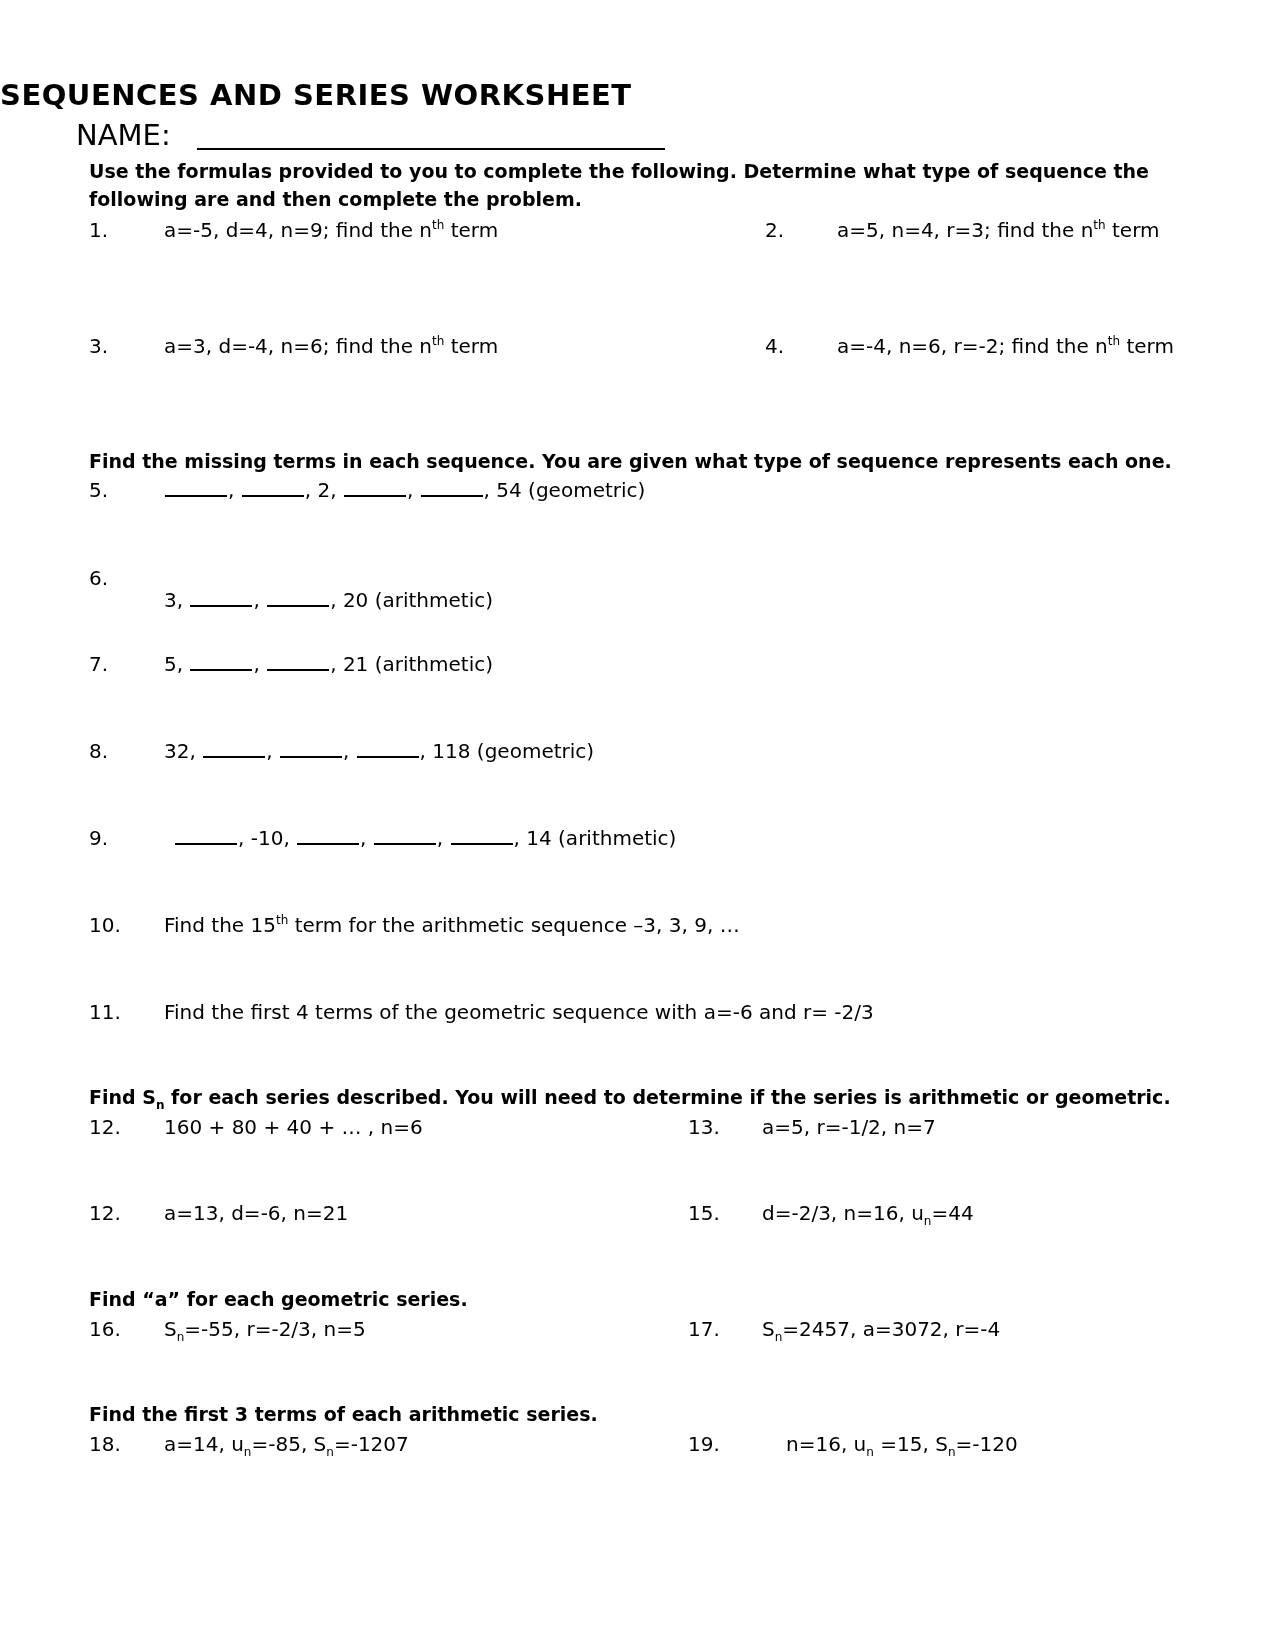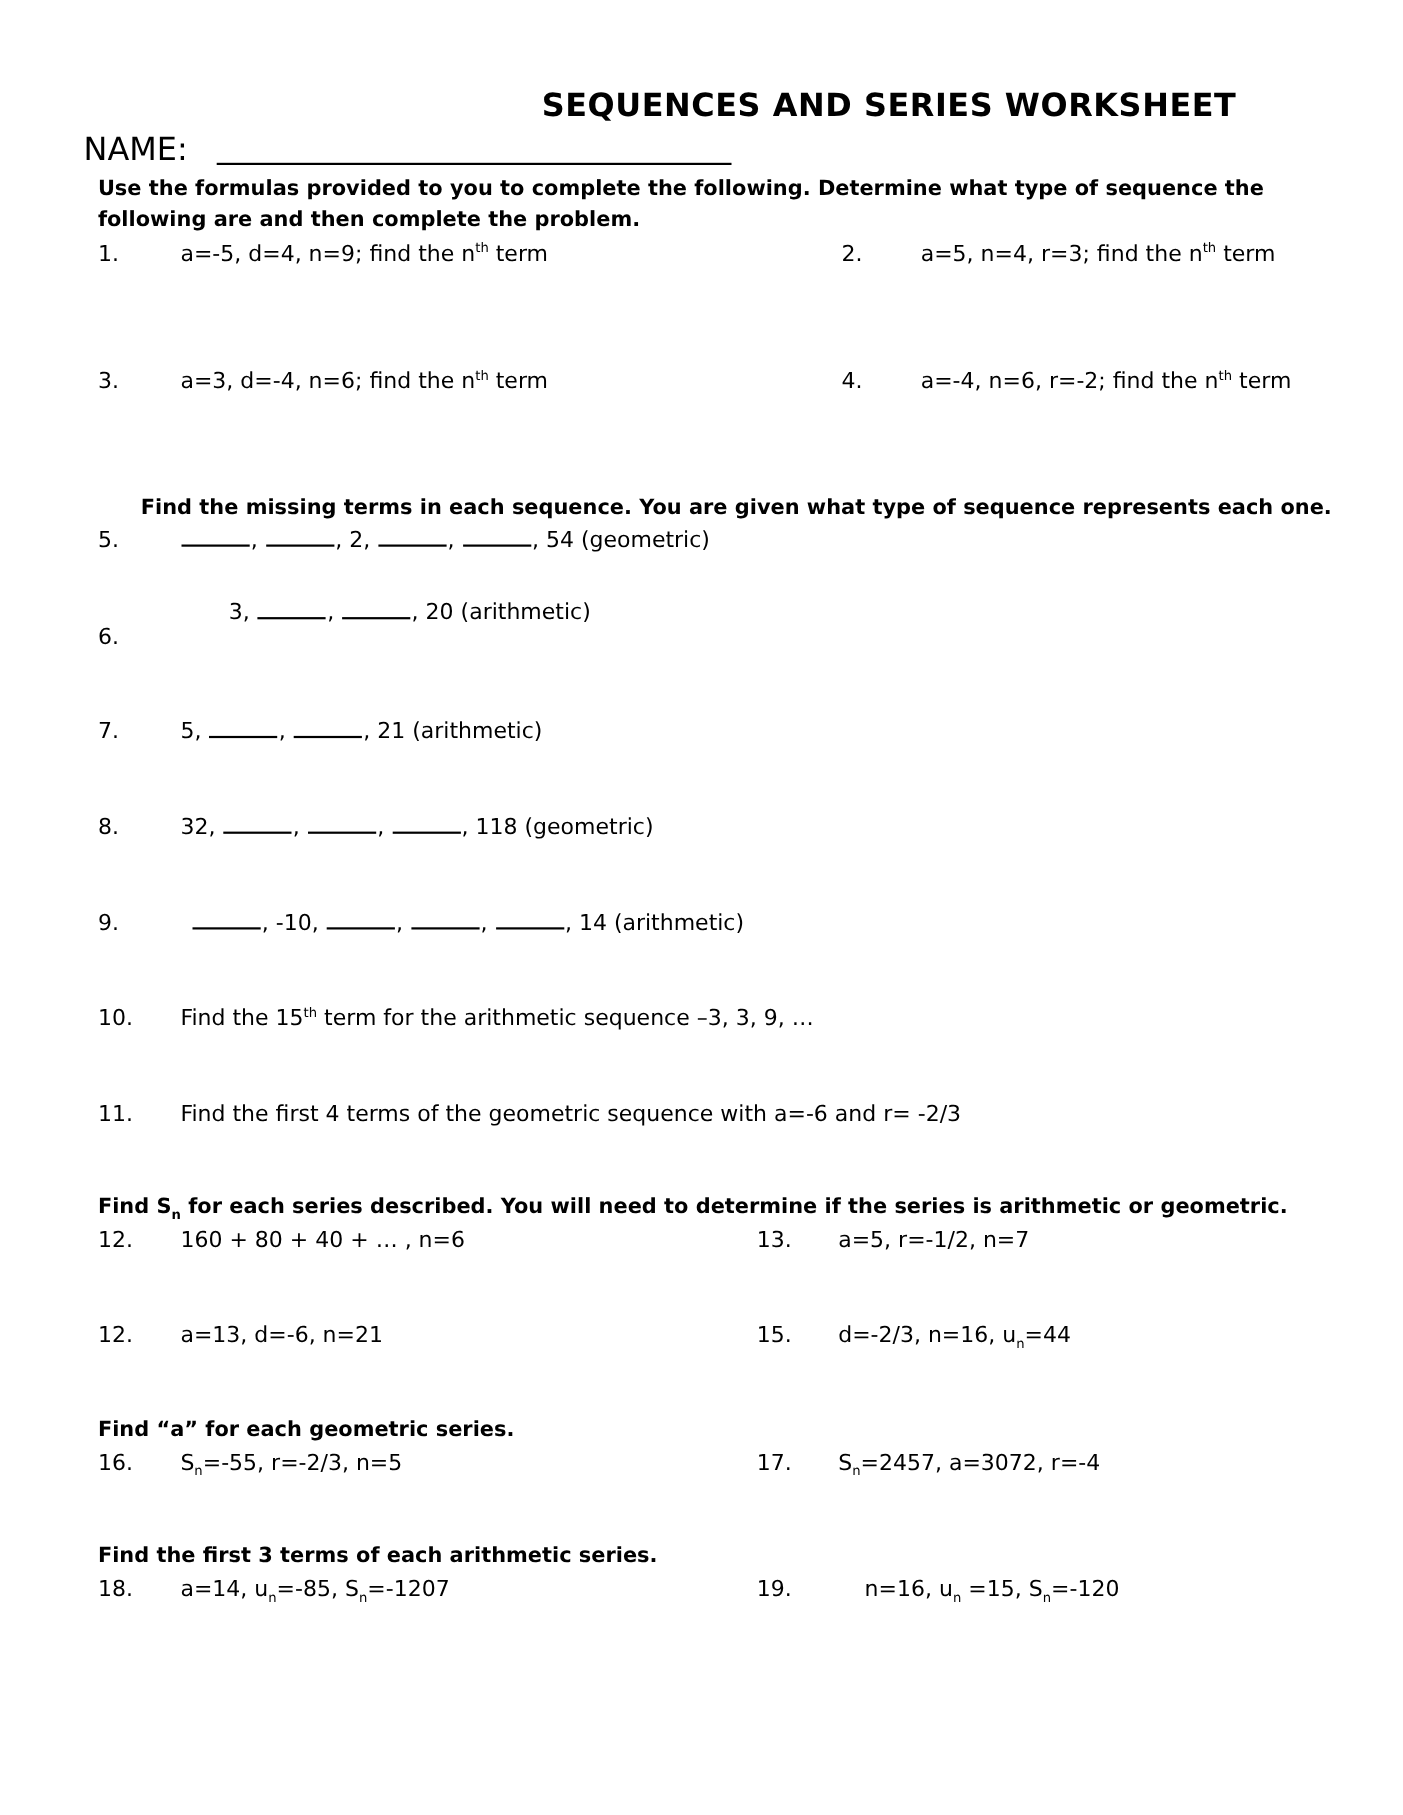--- a/index.html
+++ b/index.html
@@ -1,19 +1,19 @@
 <!DOCTYPE html>
 <html><head>
 <meta charset="utf-8">
 <style>
   html, body { margin: 0; padding: 0; background: #ffffff; }
   body { width: 1275px; height: 1650px; position: relative; overflow: hidden;
          font-family: "DejaVu Sans", sans-serif; color: #000; }
   .abs { position: absolute; white-space: nowrap; }
-  .title { left: 0; width: 1124px; text-align: right; top: 78px;
+  .title { left: 0; width: 1124px; text-align: left; top: 78px;
            font-size: 29px; font-weight: bold; letter-spacing: 0.5px; }
   .name-label { left: 76px; top: 118px; font-size: 29px; font-weight: normal; }
   .name-line { position: absolute; left: 197px; top: 148px; width: 468px; height: 0;
                border-bottom: 2px solid #000; }
   .bold { font-weight: bold; font-size: 19px; }
   .txt { font-size: 20px; }
   .num { font-size: 20px; }
   sup { font-size: 12px; vertical-align: super; line-height: 0; }
   sub { font-size: 12px; vertical-align: sub; line-height: 0; }
   .blank { display: inline-block; width: 62px; border-bottom: 2px solid #000;
@@ -37,29 +37,29 @@
 
   <div class="abs num" style="left:765px; top:218px;">2.</div>
   <div class="abs txt" style="left:837px; top:218px;"><span>a=5,  n=4, r=3; find the n</span><sup>th</sup><span> term</span></div>
 
   <div class="abs num" style="left:89px; top:334px;">3.</div>
   <div class="abs txt" style="left:164px; top:334px;"><span>a=3, d=-4, n=6; find the n</span><sup>th</sup><span> term</span></div>
 
   <div class="abs num" style="left:765px; top:334px;">4.</div>
   <div class="abs txt" style="left:837px; top:334px;"><span>a=-4, n=6, r=-2; find the n</span><sup>th</sup><span> term</span></div>
 
-  <div class="abs bold" style="left:89px; top:450px;margin-left:39px;">Find the missing terms in each sequence.  You are given what type of sequence represents each one.</div>
+  <div class="abs bold" style="left:89px; top:450px;">Find the missing terms in each sequence.  You are given what type of sequence represents each one.</div>
 
   <div class="abs num" style="left:89px; top:478px;">5.</div>
   <div class="abs txt" style="left:164px; top:478px;">
     <span class="blank"></span><span>, </span><span class="blank"></span><span>, 2, </span><span class="blank"></span><span>, </span><span class="blank"></span><span>, 54 (geometric)</span>
   </div>
 
   <div class="abs num" style="left:89px; top:566px;">6.</div>
-  <div class="abs txt" style="left:164px; top:544px;margin-left:44px;">
+  <div class="abs txt" style="left:164px; top:588px;">
     <span>3, </span><span class="blank"></span><span>, </span><span class="blank"></span><span>, 20 (arithmetic)</span>
   </div>
 
   <div class="abs num" style="left:89px; top:652px;">7.</div>
   <div class="abs txt" style="left:164px; top:652px;">
     <span>5, </span><span class="blank"></span><span>, </span><span class="blank"></span><span>, 21 (arithmetic)</span>
   </div>
 
   <div class="abs num" style="left:89px; top:739px;">8.</div>
   <div class="abs txt" style="left:164px; top:739px;">

